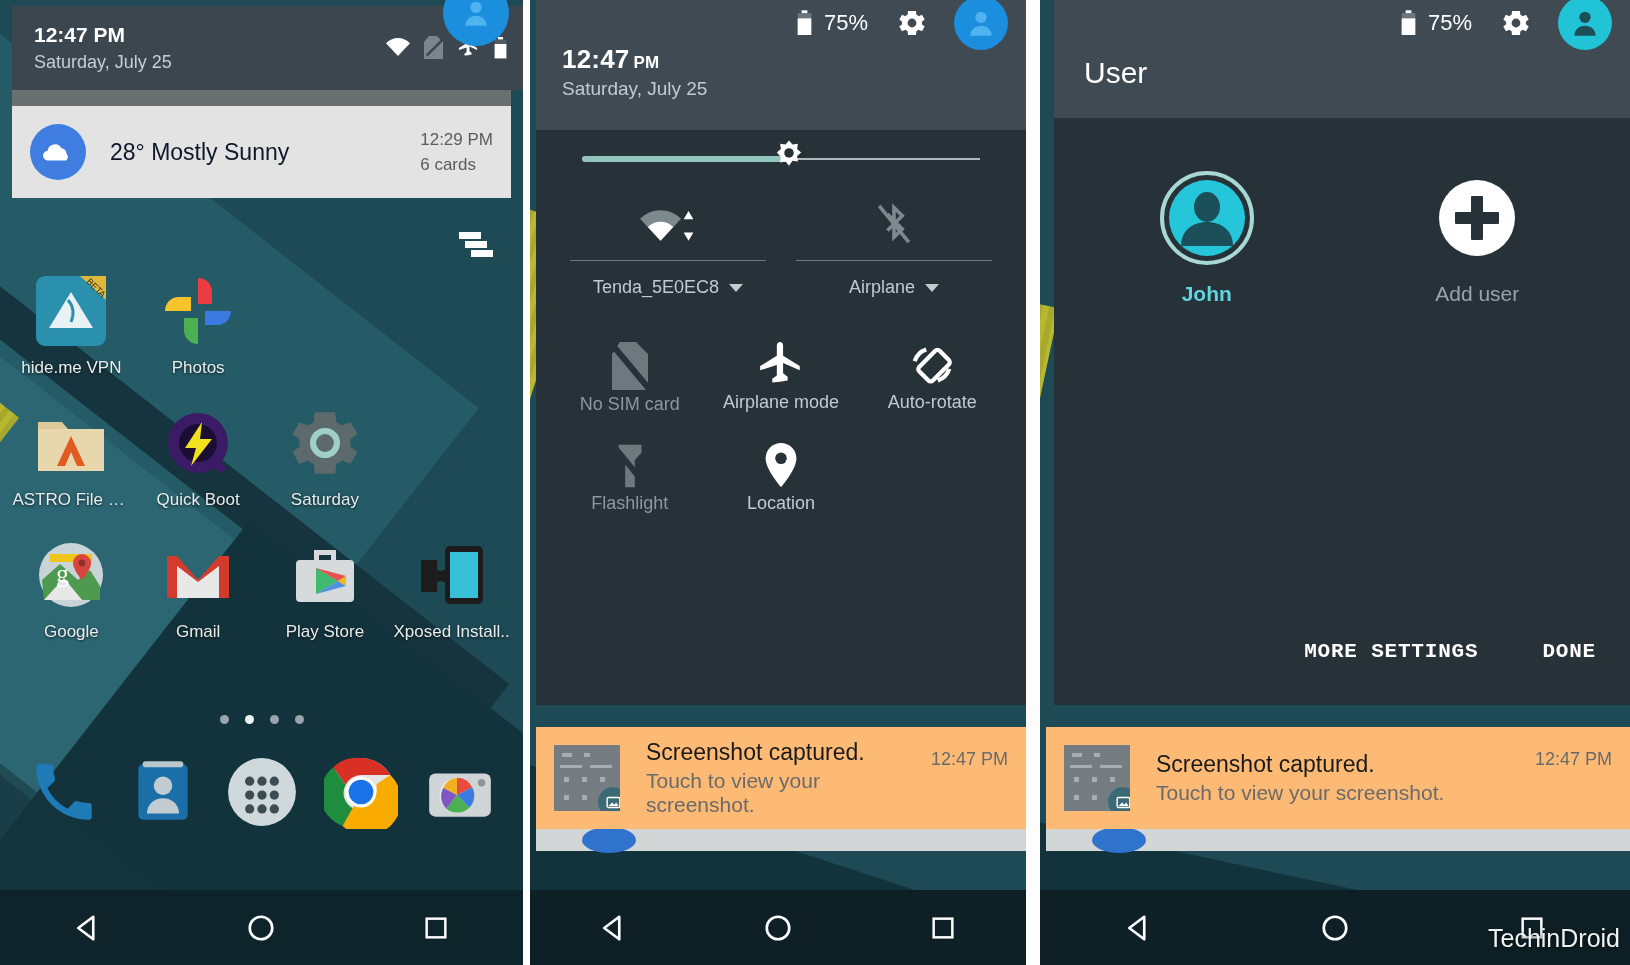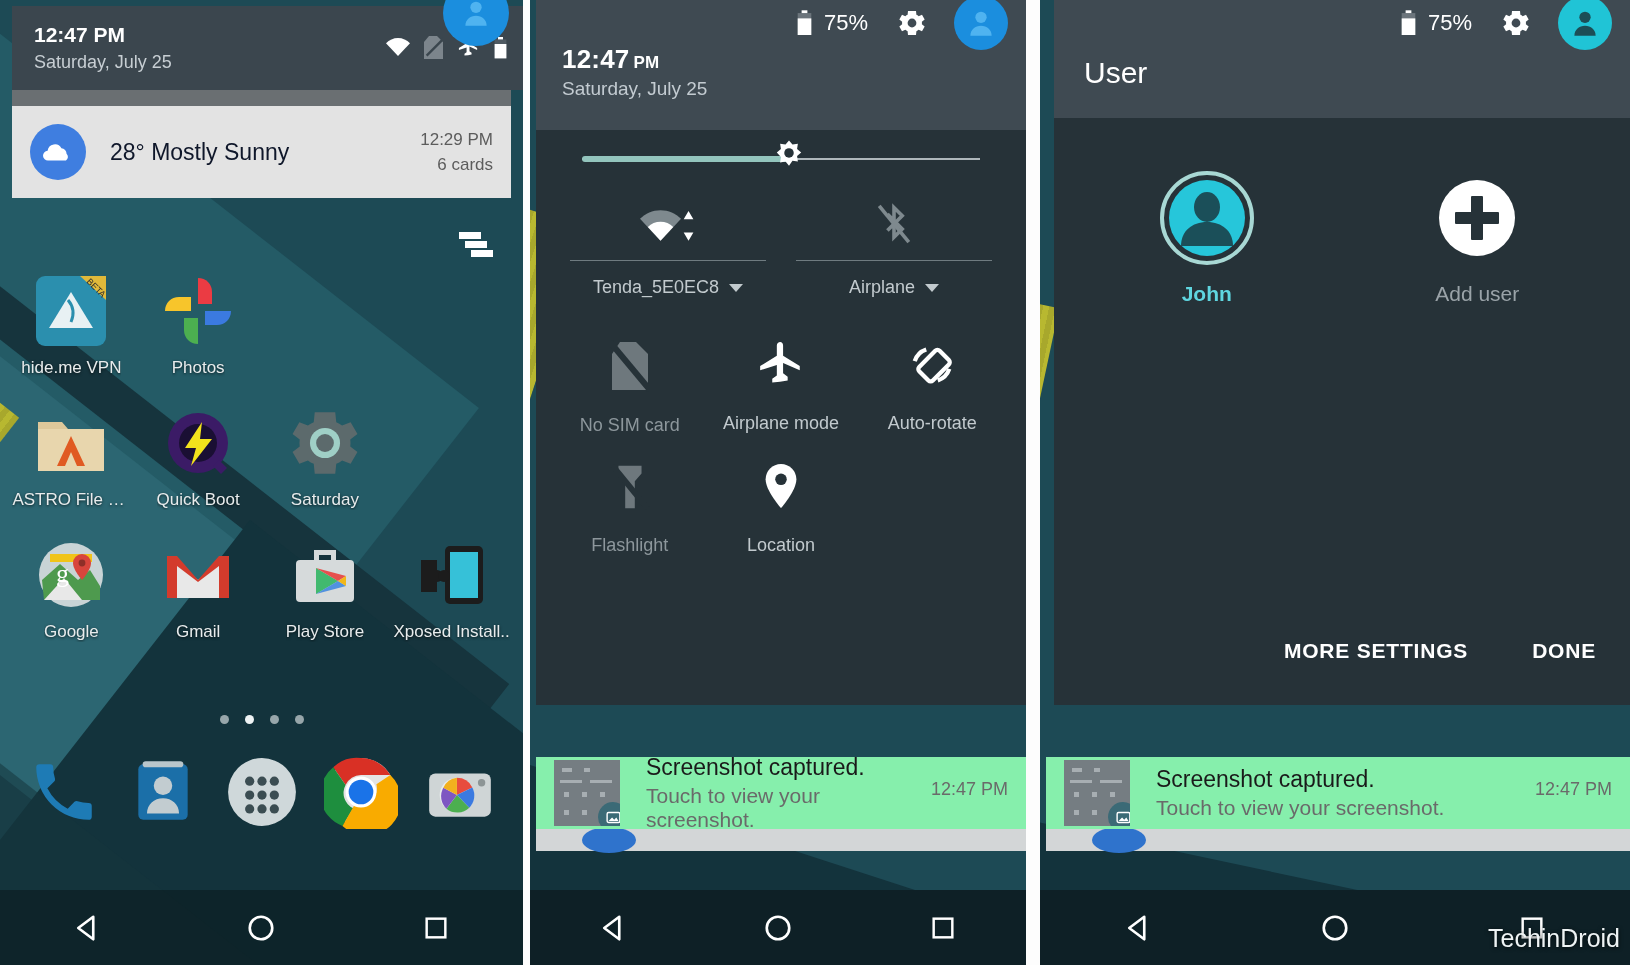--- a/index.html
+++ b/index.html
@@ -99,21 +99,21 @@
     padding: 0 18px;
   }
   .weather-ico {
     width: 56px; height: 56px; border-radius: 50%;
     background: #3f7ee0; flex: 0 0 auto;
     display: flex; align-items: center; justify-content: center;
   }
   .notif-title {
     color: #0f172a; font-size: 23px; margin-left: 24px; flex: 1;
   }
-  .notif-meta { text-align: right; color: #5c5c5c; font-size: 17px; line-height: 1.5; }
+  .notif-meta { color: #5c5c5c; font-size: 17px; line-height: 1.5; }
 
   .clear-all {
     position: absolute; right: 28px; top: 228px; z-index: 6;
   }
 
   
   .home-grid {
     position: absolute; left: 0; right: 0; top: 270px;
     z-index: 4;
     display: grid;
@@ -191,29 +191,29 @@
   .caret {
     width: 0; height: 0;
     border-left: 7px solid transparent; border-right: 7px solid transparent;
     border-top: 8px solid #c2cace;
   }
 
   .qs-grid {
     display: grid; grid-template-columns: repeat(3, 1fr);
     row-gap: 26px; padding: 42px 18px 0 18px;
   }
-  .tile { display: flex; flex-direction: column; align-items: center; gap: 23px; }
+  .tile { display: flex; flex-direction: column; align-items: center; gap: 2px; }
   .tile-lbl { color: #c2cace; font-size: 18px; }
   .tile-lbl.dim { color: #8d979c; }
 
   
   .ss-notif {
     position: absolute; left: 6px; right: 0; bottom: 136px;
-    background: #86efac; z-index: 6;
-    height: 72px; display: flex; align-items: center; padding: 0 18px;
+    background: #fdba74; z-index: 6;
+    height: 102px; display: flex; align-items: center; padding: 0 18px;
   }
   .ss-thumb {
     position: relative; width: 66px; height: 66px;
     background: #6b7378; flex: 0 0 auto; overflow: hidden;
   }
   .ss-badge {
     position: absolute; right: -8px; bottom: -6px;
     width: 30px; height: 30px; border-radius: 50%;
     background: #3b6a76; display: flex; align-items: center; justify-content: center;
   }
@@ -243,21 +243,21 @@
   .user-item { flex: 1; display: flex; flex-direction: column; align-items: center; gap: 16px; }
   .user-name { font-size: 21px; color: #9aa3a8; }
   .user-name.active { color: #5fd6e0; font-weight: bold; }
   .user-actions {
     position: absolute; right: 34px; bottom: 42px;
     display: flex; gap: 64px; align-items: center;
   }
   .flat-btn {
     color: #ffffff; font-size: 21px; font-weight: bold; letter-spacing: .8px;
     background: none; border: 0; cursor: pointer;
-    font-family: Liberation Sans, sans-serif;
+    font-family: Liberation Mono, monospace;
   }
 
   .watermark {
     position: absolute; right: 10px; bottom: 12px;
     color: #eef3f4; font-size: 25px; z-index: 12;
     text-shadow: 0 1px 4px rgba(0,0,0,.8);
     display: flex; align-items: flex-end; gap: 2px;
   }
 </style>
 </head>

